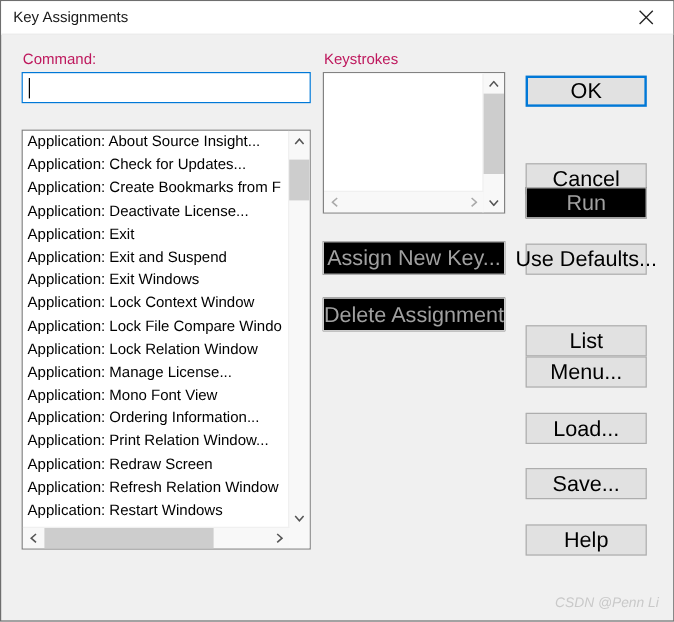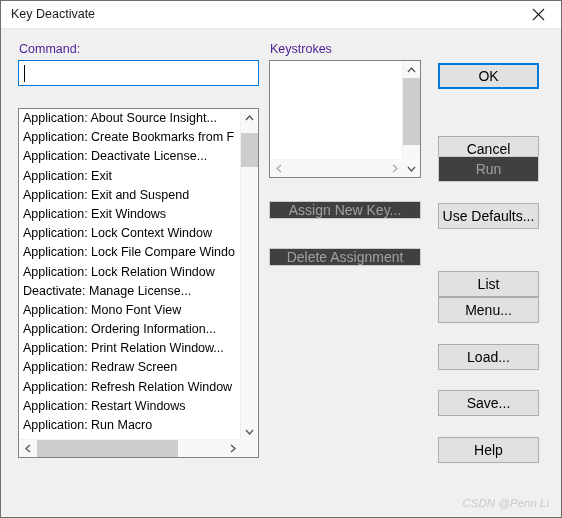--- a/index.html
+++ b/index.html
@@ -45,21 +45,21 @@
     align-items: center;
     justify-content: center;
     cursor: default;
   }
   #close-btn svg { display: block; }
 
   
   .field-label {
     position: absolute;
     font-size: 12.5px;
-    color: #4c1d95;
+    color: #be185d;
     white-space: nowrap;
   }
   #command-label { left: 18px; top: 41px; }
   #keystrokes-label { left: 269px; top: 41px; }
 
   
   #command-input-wrap {
     position: absolute;
     left: 17px;
     top: 59px;
@@ -187,72 +187,72 @@
     background: #fff;
   }
 
   
   .btn {
     position: absolute;
     background: #e1e1e1;
     border: 1px solid #adadad;
     box-sizing: border-box;
     font-family: "Liberation Sans", sans-serif;
-    font-size: 14px;
+    font-size: 18px;
     color: #000000;
     display: flex;
     align-items: center;
     justify-content: center;
     white-space: nowrap;
     cursor: default;
     padding: 0;
   }
   .btn.disabled {
     color: #a0a0a0;
-    background: #404040;
+    background: #000000;
     border-color: #cccccc;
   }
   .btn.default {
     border: 2px solid #0078d7;
   }
 
   
   .btn-right { left: 437px; width: 101px; height: 26px; }
   #btn-ok     { top: 62px; }
   #btn-cancel { top: 109px; margin-top: 26px; }
   #btn-run    { top: 155px; }
   #btn-defaults { top: 202px; }
   #btn-list   { top: 249px; margin-top: 21px; }
   #btn-menu   { top: 296px; }
   #btn-load   { top: 343px; }
   #btn-save   { top: 389px; }
   #btn-help   { top: 436px; }
 
   
-  .btn-mid { left: 268px; width: 152px; height: 18px; }
+  .btn-mid { left: 268px; width: 152px; height: 28px; }
   #btn-assign { top: 200px; }
   #btn-delete { top: 247px; }
 
   
   #watermark {
     position: absolute;
     right: 12px;
     bottom: 8px;
     font-size: 11.5px;
     color: #c9c9c9;
     white-space: nowrap;
     user-select: none;
     font-style: italic;
   }
 </style>
 </head>
 <body>
 
 <div id="titlebar">
-  <div id="title-text">Key Deactivate</div>
+  <div id="title-text">Key Assignments</div>
   <div id="close-btn">
     <span>
       <svg width="13" height="13" viewBox="0 0 13 13">
         <line x1="1" y1="1" x2="12" y2="12" stroke="#202020" stroke-width="1.1"></line>
         <line x1="12" y1="1" x2="1" y2="12" stroke="#202020" stroke-width="1.1"></line>
       </svg>
     </span>
   </div>
 </div>
 
@@ -260,29 +260,30 @@
 <div class="field-label" id="keystrokes-label">Keystrokes</div>
 
 <div id="command-input-wrap">
   <input id="command-input" type="text" placeholder="" style="">
   <div id="caret"></div>
 </div>
 
 <div class="listbox" id="command-list">
   <div id="command-list-items">
       <div class="list-item">Application: About Source Insight...</div>
+      <div class="list-item">Application: Check for Updates...</div>
       <div class="list-item">Application: Create Bookmarks from F</div>
       <div class="list-item">Application: Deactivate License...</div>
       <div class="list-item">Application: Exit</div>
       <div class="list-item">Application: Exit and Suspend</div>
       <div class="list-item">Application: Exit Windows</div>
       <div class="list-item">Application: Lock Context Window</div>
       <div class="list-item">Application: Lock File Compare Windo</div>
       <div class="list-item">Application: Lock Relation Window</div>
-      <div class="list-item">Deactivate: Manage License...</div>
+      <div class="list-item">Application: Manage License...</div>
       <div class="list-item">Application: Mono Font View</div>
       <div class="list-item">Application: Ordering Information...</div>
       <div class="list-item">Application: Print Relation Window...</div>
       <div class="list-item">Application: Redraw Screen</div>
       <div class="list-item">Application: Refresh Relation Window</div>
       <div class="list-item">Application: Restart Windows</div>
       <div class="list-item">Application: Run Macro</div>
     </div>
 
   <div class="vscroll">

